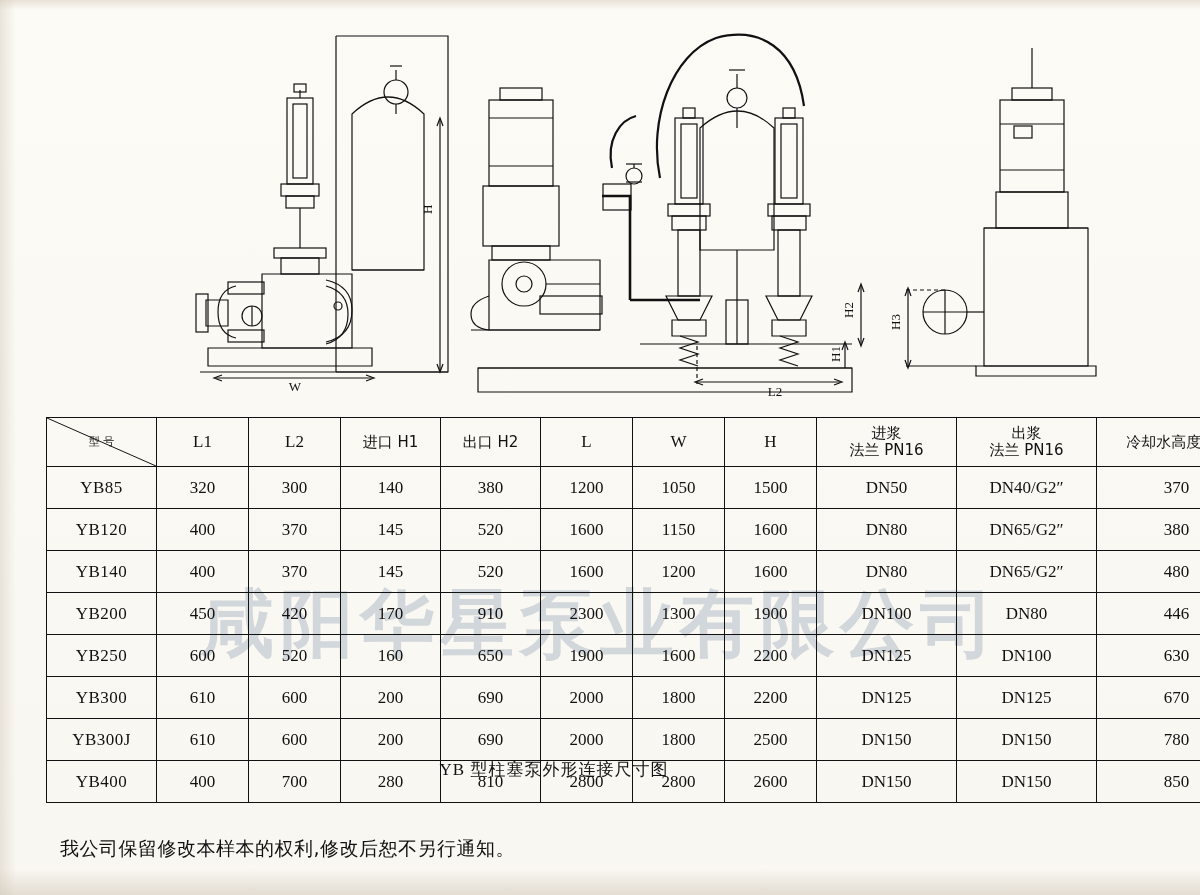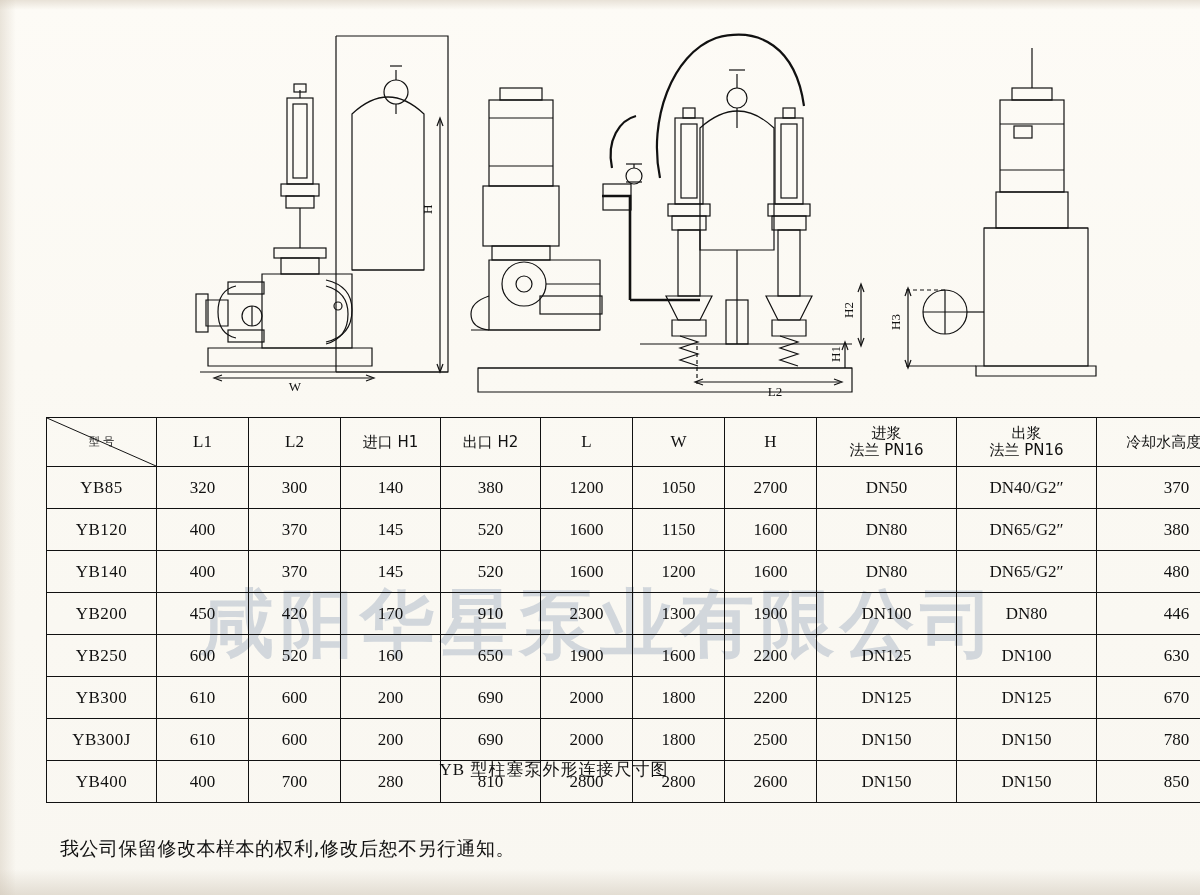--- a/index.html
+++ b/index.html
@@ -360,21 +360,21 @@
       </thead>
       <tbody>
         <tr>
           <td class="model cn-model">YB85</td>
           <td>320</td>
           <td>300</td>
           <td>140</td>
           <td>380</td>
           <td>1200</td>
           <td>1050</td>
-          <td>2700</td>
+          <td>1500</td>
           <td>DN50</td>
           <td>DN40/G2″</td>
           <td>370</td>
         </tr>
         <tr>
           <td class="model cn-model">YB120</td>
           <td>400</td>
           <td>370</td>
           <td>145</td>
           <td>520</td>

